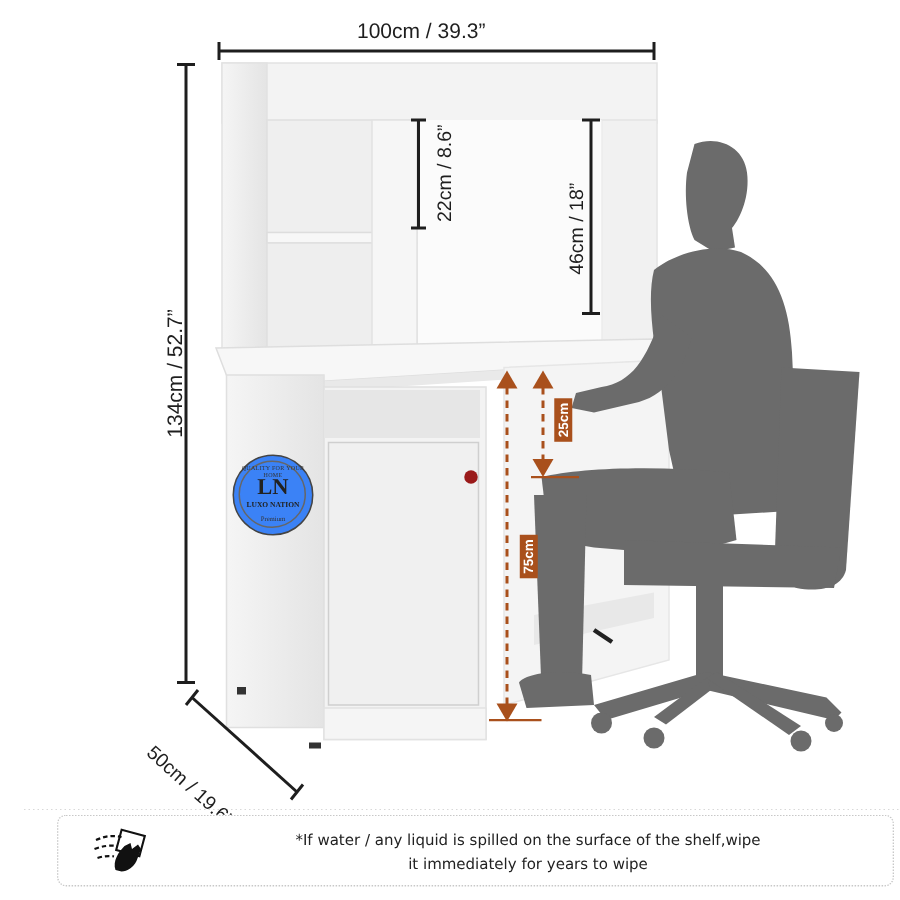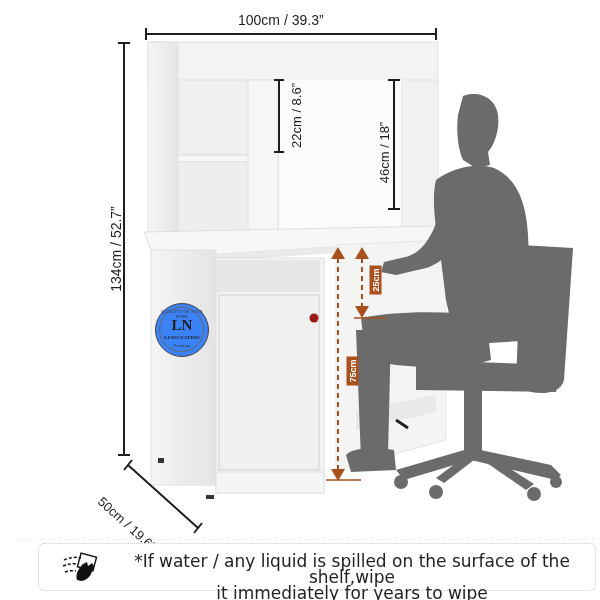--- a/index.html
+++ b/index.html
@@ -14,21 +14,21 @@
     .orange-tag {
       position: absolute; background: #a9501c; color: #fff; font-size: 9px;
       font-weight: bold; padding: 1px 3px; white-space: nowrap;
     }
     .notice {
       position: absolute; left: 22px; top: 543px; width: 556px; height: 46px;
       border: 1px dotted #c8c8c8; border-radius: 6px; background: #fff;
     }
     .notice-text {
       position: absolute; left: 80px; right: 10px; top: 9px;
-      text-align: center; font-size: 17px; line-height: 16px; color: #222;
+      text-align: center; font-size: 10px; line-height: 16px; color: #222;
       font-family: "DejaVu Sans", sans-serif;
     }
     .logo-text { font-family: "Liberation Serif", serif; }
   </style>
 </head>
 <body>
 
 <div class="canvas">
 
   <svg class="abs" style="left:0;top:0" width="600" height="540" viewBox="0 0 600 540">

